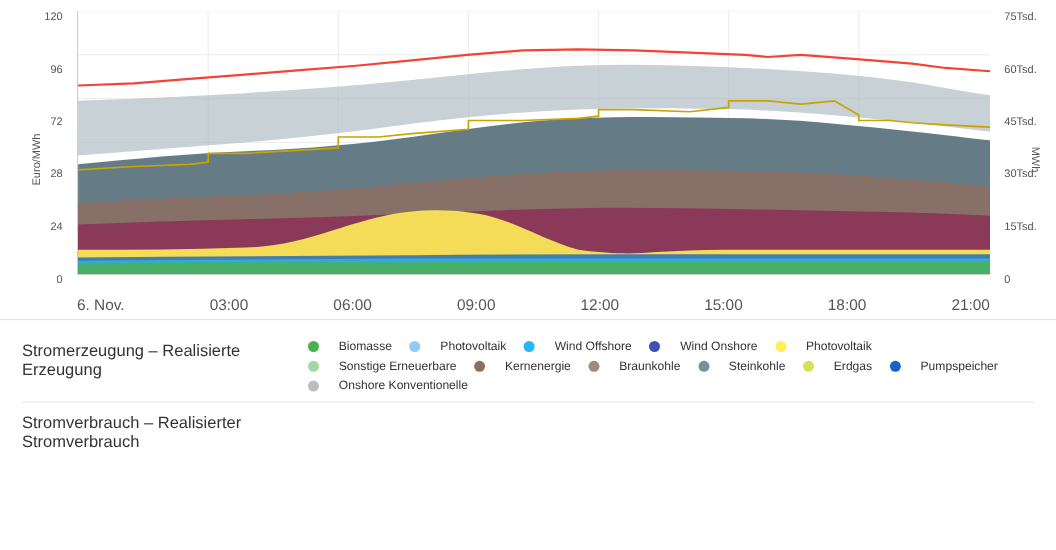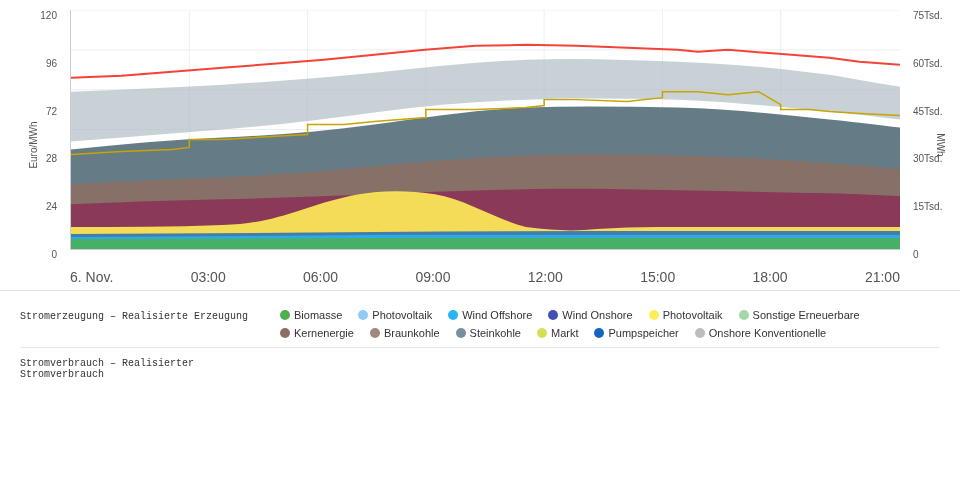--- a/index.html
+++ b/index.html
@@ -93,35 +93,34 @@
       align-items: flex-start;
       padding: 8px 0;
       border-bottom: 1px solid #e8e8e8;
     }
     .legend-section:last-child {
       border-bottom: none;
     }
     .legend-title {
       width: 260px;
       flex-shrink: 0;
-      font-size: 10px;
+      font-size: 15px;
       color: #333;
       padding-top: 2px;
-      font-family: Liberation Mono, monospace;
     }
     .legend-items {
       display: flex;
       flex-wrap: wrap;
       gap: 6px 16px;
       flex: 1;
     }
     .legend-item {
       display: flex;
       align-items: center;
-      gap: 4px;
+      gap: 18px;
       font-size: 11px;
       color: #333;
     }
     .legend-dot {
       width: 10px;
       height: 10px;
       border-radius: 50%;
       flex-shrink: 0;
     }
   </style>
@@ -238,21 +237,21 @@
         <div class="legend-item">
           <div class="legend-dot" style="background-color: rgb(161, 136, 127);"></div>
           <span>Braunkohle</span>
         </div>
         <div class="legend-item">
           <div class="legend-dot" style="background-color: rgb(120, 144, 156);"></div>
           <span>Steinkohle</span>
         </div>
         <div class="legend-item">
           <div class="legend-dot" style="background-color: rgb(212, 225, 87);"></div>
-          <span>Markt</span>
+          <span>Erdgas</span>
         </div>
         <div class="legend-item">
           <div class="legend-dot" style="background-color: rgb(21, 101, 192);"></div>
           <span>Pumpspeicher</span>
         </div>
         <div class="legend-item">
           <div class="legend-dot" style="background-color: rgb(189, 189, 189);"></div>
           <span>Onshore Konventionelle</span>
         </div>
       </div>

